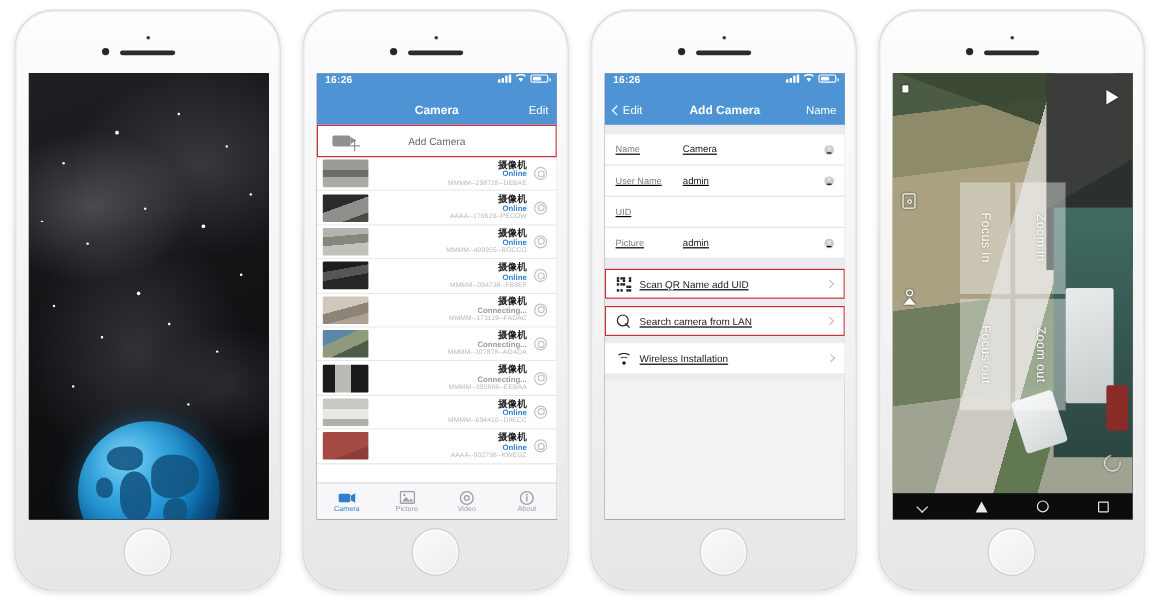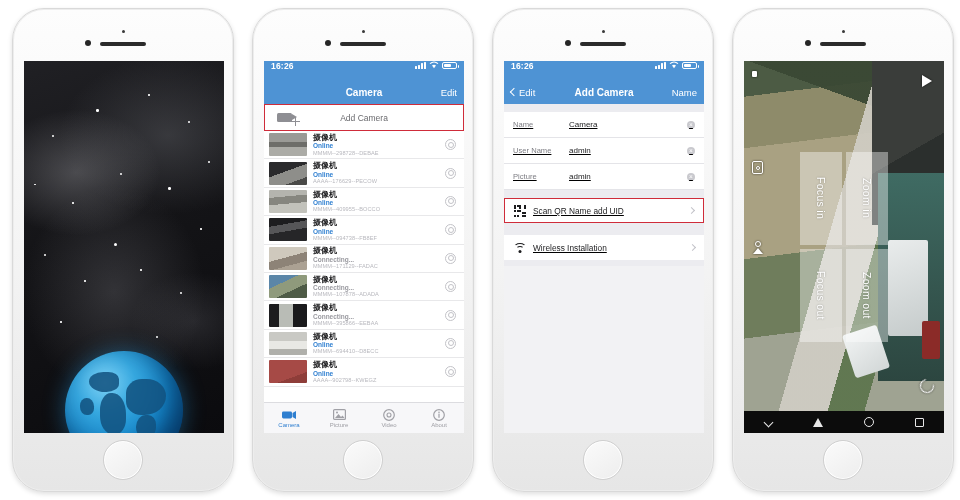--- a/index.html
+++ b/index.html
@@ -135,21 +135,21 @@
   .plusmark::before { left: 4px; top: 0; width: 1.2px; height: 9px; }
   .plusmark::after { left: 0; top: 4px; width: 9px; height: 1.2px; }
   .addrow .lbl { flex: 1; text-align: center; font-size: 8.5px; color: #6a6a6e; }
 
   .camlist { flex: 1; overflow: hidden; background: #fff; }
   .camitem {
     display: flex; align-items: center; gap: 6px; height: 28.4px;
     padding: 0 8px 0 5px; border-bottom: 1px solid #e8e8ea; background: #fff;
   }
   .thumb { width: 38px; height: 23px; border-radius: 1px; flex: none; background-size: cover; }
-  .caminfo { flex: 1; min-width: 0; line-height: 1.08; }
+  .caminfo { flex: 1; min-width: 0; line-height: 1.08; text-align: right; }
   .camname { font-size: 8px; color: #1c1c1e; font-weight: bold; }
   .camstat { font-size: 6.5px; font-weight: bold; }
   .camstat.on { color: #2f7fd0; }
   .camstat.conn { color: #9a9aa0; }
   .camuid { font-size: 5.6px; color: #b8b8be; letter-spacing: .1px; }
   .gear {
     width: 11px; height: 11px; border-radius: 50%; border: 1.4px solid #c3c3c8;
     position: relative; flex: none;
   }
   .gear::after {
@@ -548,20 +548,26 @@
                 </div>
               </div>
               <div class="frow">
                 <div class="flabel">User Name</div>
                 <div class="fvalwrap">
                   <div class="fval">admin</div>
                   <div class="clearx">×</div>
                 </div>
               </div>
               <div class="frow">
+                <div class="flabel">UID</div>
+                <div class="fvalwrap">
+                  <div class="fval"></div>
+                </div>
+              </div>
+              <div class="frow">
                 <div class="flabel">Picture</div>
                 <div class="fvalwrap">
                   <div class="fval">admin</div>
                   <div class="clearx">×</div>
                 </div>
               </div>
             </div>
           <div class="gap"></div>
 
           <div class="actionrow hl">
@@ -590,20 +596,25 @@
                 <s class="on"></s>
                 <s></s>
                 <s class="on"></s>
                 <s class="on"></s>
             </span>
             <span class="albl">Scan QR Name add UID</span>
             <span class="chevr"></span>
           </div>
           <div class="gap" style="height:6px"></div>
 
+          <div class="actionrow hl">
+            <span class="mag"></span>
+            <span class="albl">Search camera from LAN</span>
+            <span class="chevr"></span>
+          </div>
           <div class="gap" style="height:6px"></div>
 
           <div class="actionrow">
             <span class="wifi">
                 <b></b>
                 <b></b>
                 <b></b>
               </span>
             <span class="albl">Wireless Installation</span>
             <span class="chevr"></span>

